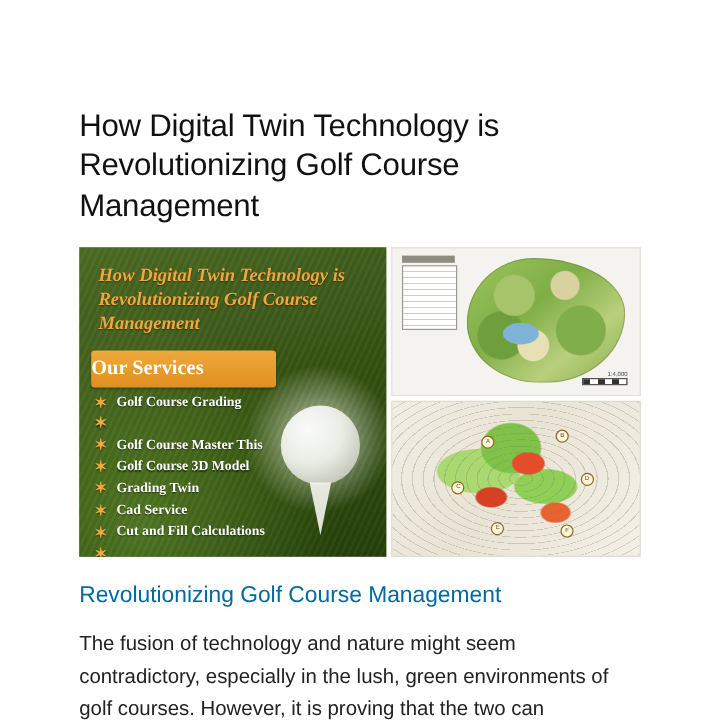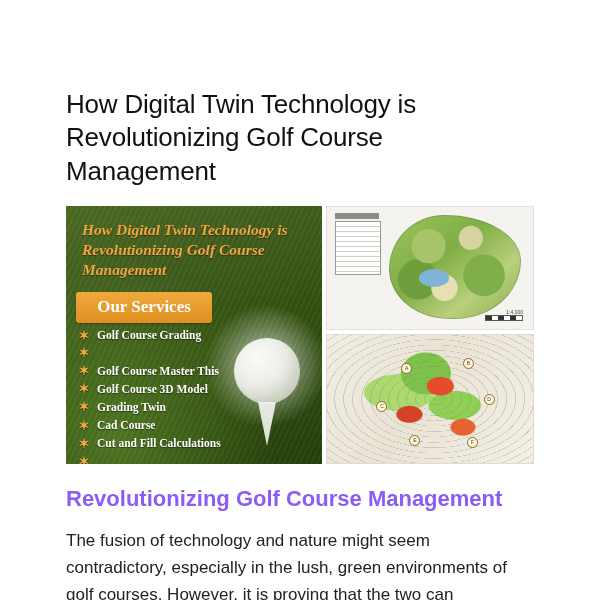--- a/index.html
+++ b/index.html
@@ -91,27 +91,27 @@
     font-weight: bold;
     font-size: 15.5px;
     line-height: 1.3;
     color: #f3a640;
     text-shadow: 0 1px 1px rgba(0,0,0,0.45);
     z-index: 2;
   }
   .services-banner {
     position: relative;
     margin: 6px 0 6px 10px;
-    width: 136px;
+    width: 154px;
     background: linear-gradient(180deg, #f0a93c 0%, #e08f20 100%);
     color: #ffffff;
     font-family: "Liberation Serif", serif;
     font-weight: bold;
     font-size: 17px;
-    text-align: center;
+    text-align: left;
     padding: 5px 0 6px 0;
     border-radius: 3px;
     box-shadow: 0 1px 2px rgba(0,0,0,0.35);
     z-index: 2;
   }
   .services-list {
     position: relative;
     list-style: none;
     margin: 4px 0 0 0;
     padding: 0 0 0 12px;
@@ -246,24 +246,24 @@
     height: 9px;
     border-radius: 50%;
     border: 1px solid #8a6a20;
     background: #fdf6dd;
     font-size: 5px;
     line-height: 8px;
     text-align: center;
     color: #5a4510;
   }
   h2.section-title {
-    font-size: 22px;
-    font-weight: 700;
+    font-size: 19px;
+    font-weight: 400;
     margin: 0 0 16px 0;
-    color: #8b5cf6;
+    color: #0369a1;
   }
   p.body-text {
     font-size: 17px;
     line-height: 1.58;
     margin: 0 0 14px 0;
     color: #222222;
   }
 </style>
 </head>
 <body>
@@ -298,21 +298,21 @@
           <li>
             <span class="star-icon">✶</span>
             <span>Golf Course 3D Model</span>
           </li>
           <li>
             <span class="star-icon">✶</span>
             <span>Grading Twin</span>
           </li>
           <li>
             <span class="star-icon">✶</span>
-            <span>Cad Course</span>
+            <span>Cad Service</span>
           </li>
           <li>
             <span class="star-icon">✶</span>
             <span>Cut and Fill Calculations</span>
           </li>
           <li>
             <span class="star-icon">✶</span>
           </li>
         </ul>
       </div>

